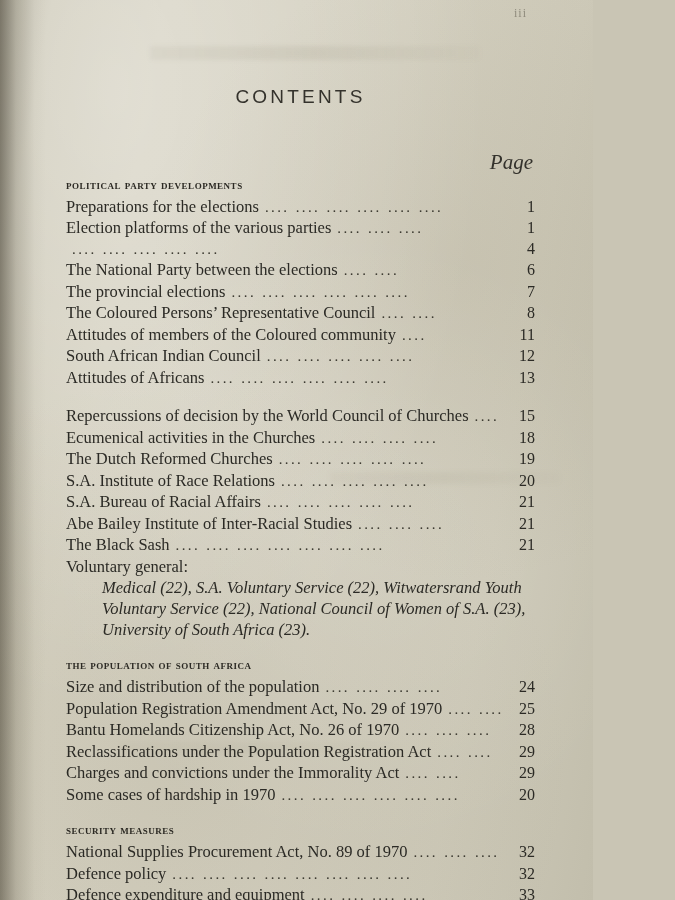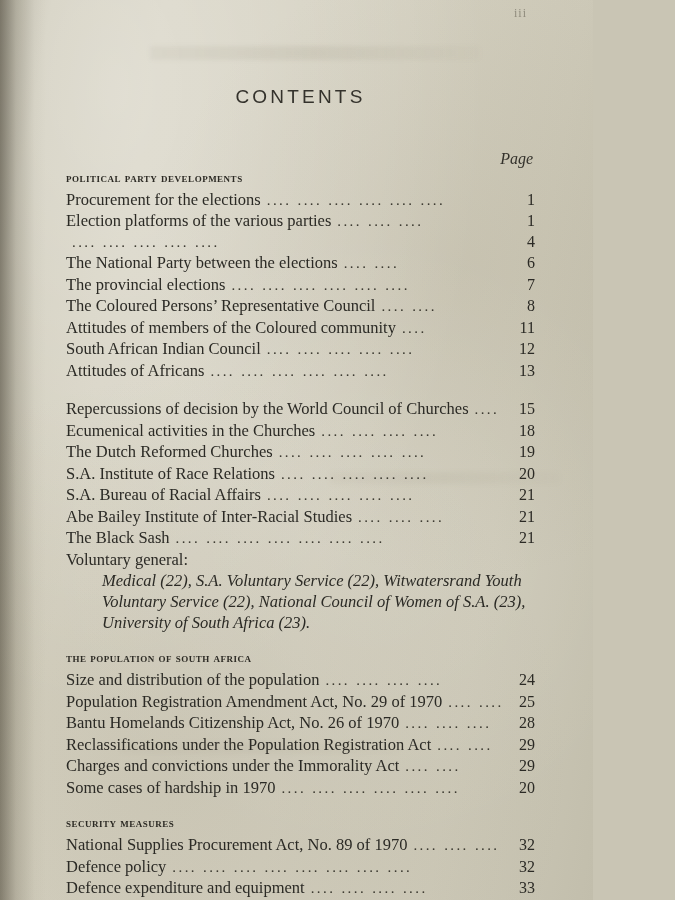--- a/index.html
+++ b/index.html
@@ -97,21 +97,21 @@
     font-size: 19px;
     font-weight: 400;
     letter-spacing: 3.2px;
     font-family: "Liberation Sans", sans-serif;
     color: #34322c;
   }
   .page-word {
     margin-top: 42px;
     text-align: right;
     font-style: italic;
-    font-size: 16px;
+    font-size: 21px;
     color: #34322c;
     padding-right: 2px;
   }
   .section {
     margin-top: 2px;
   }
   .section + .section {
     margin-top: 17px;
   }
   .section-head {
@@ -172,21 +172,21 @@
   <div class="folio">iii</div>
 
   <div class="content">
     <h1 class="title">CONTENTS</h1>
     <div class="page-word">Page</div>
 
     <div id="sections-root">
         <div class="section">
           <div class="section-head">POLITICAL PARTY DEVELOPMENTS</div>
           <div class="entry">
-            <span class="label">Procurement for the elections</span>
+            <span class="label">Preparations for the elections</span>
             <span class="leaders">.... .... .... .... .... ....</span>
             <span class="pageno">1</span>
           </div>
           <div class="entry">
             <span class="label">Election platforms of the various parties</span>
             <span class="leaders">.... .... ....</span>
             <span class="pageno">1</span>
           </div>
           <div class="entry">
             <span class="leaders">.... .... .... .... ....</span>

